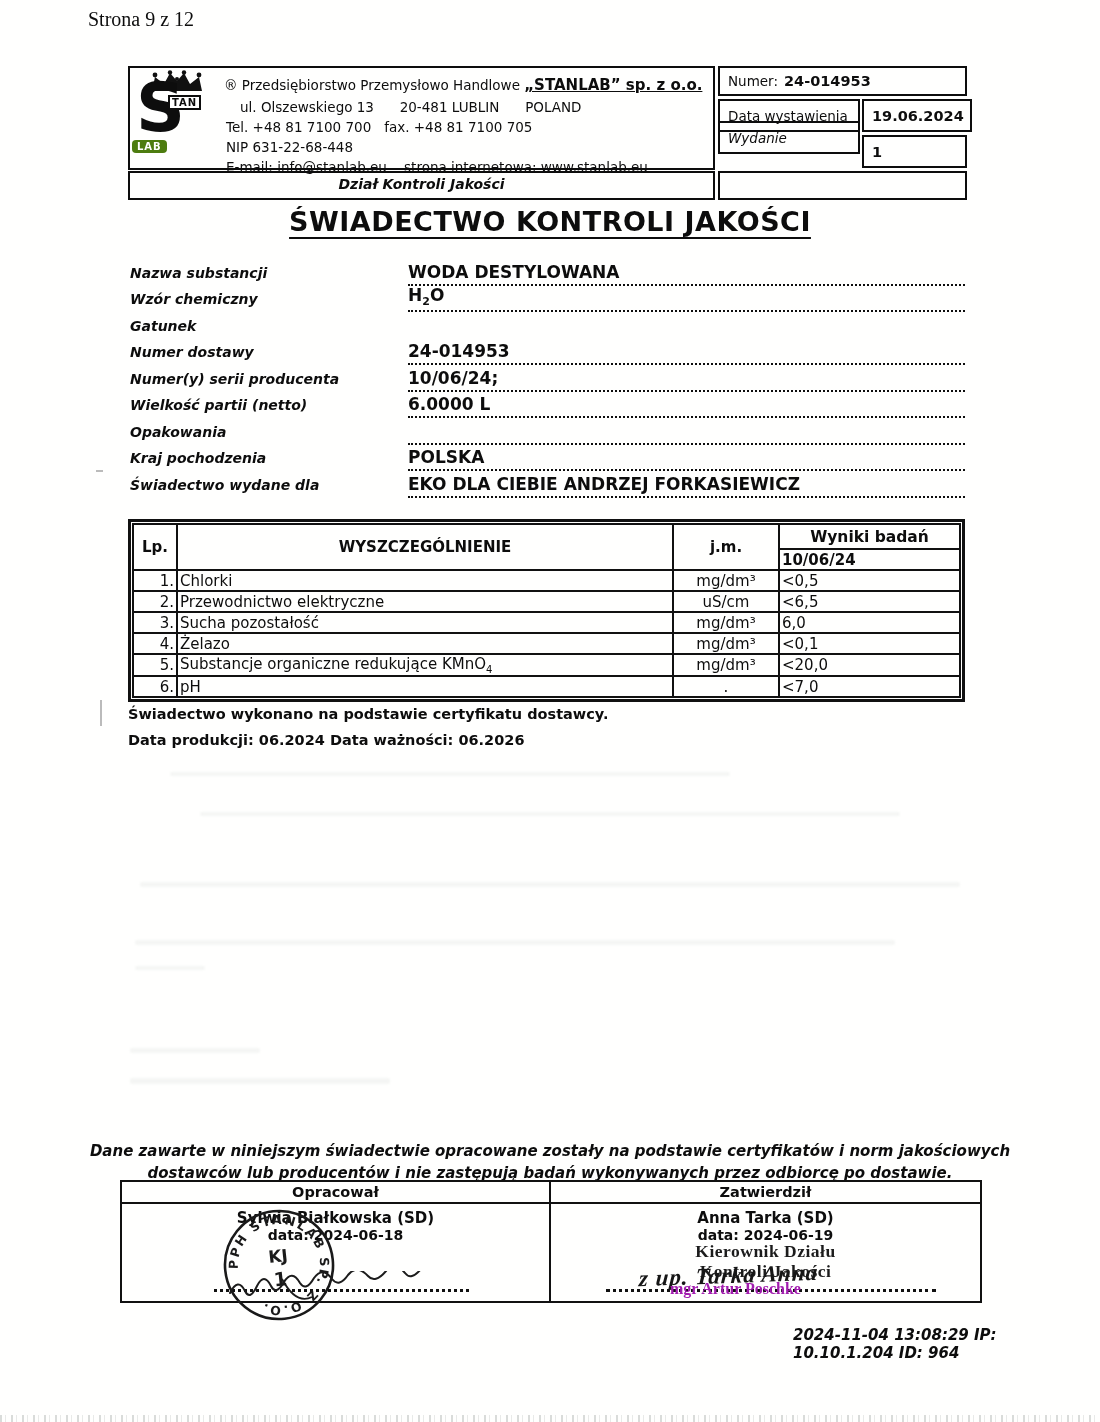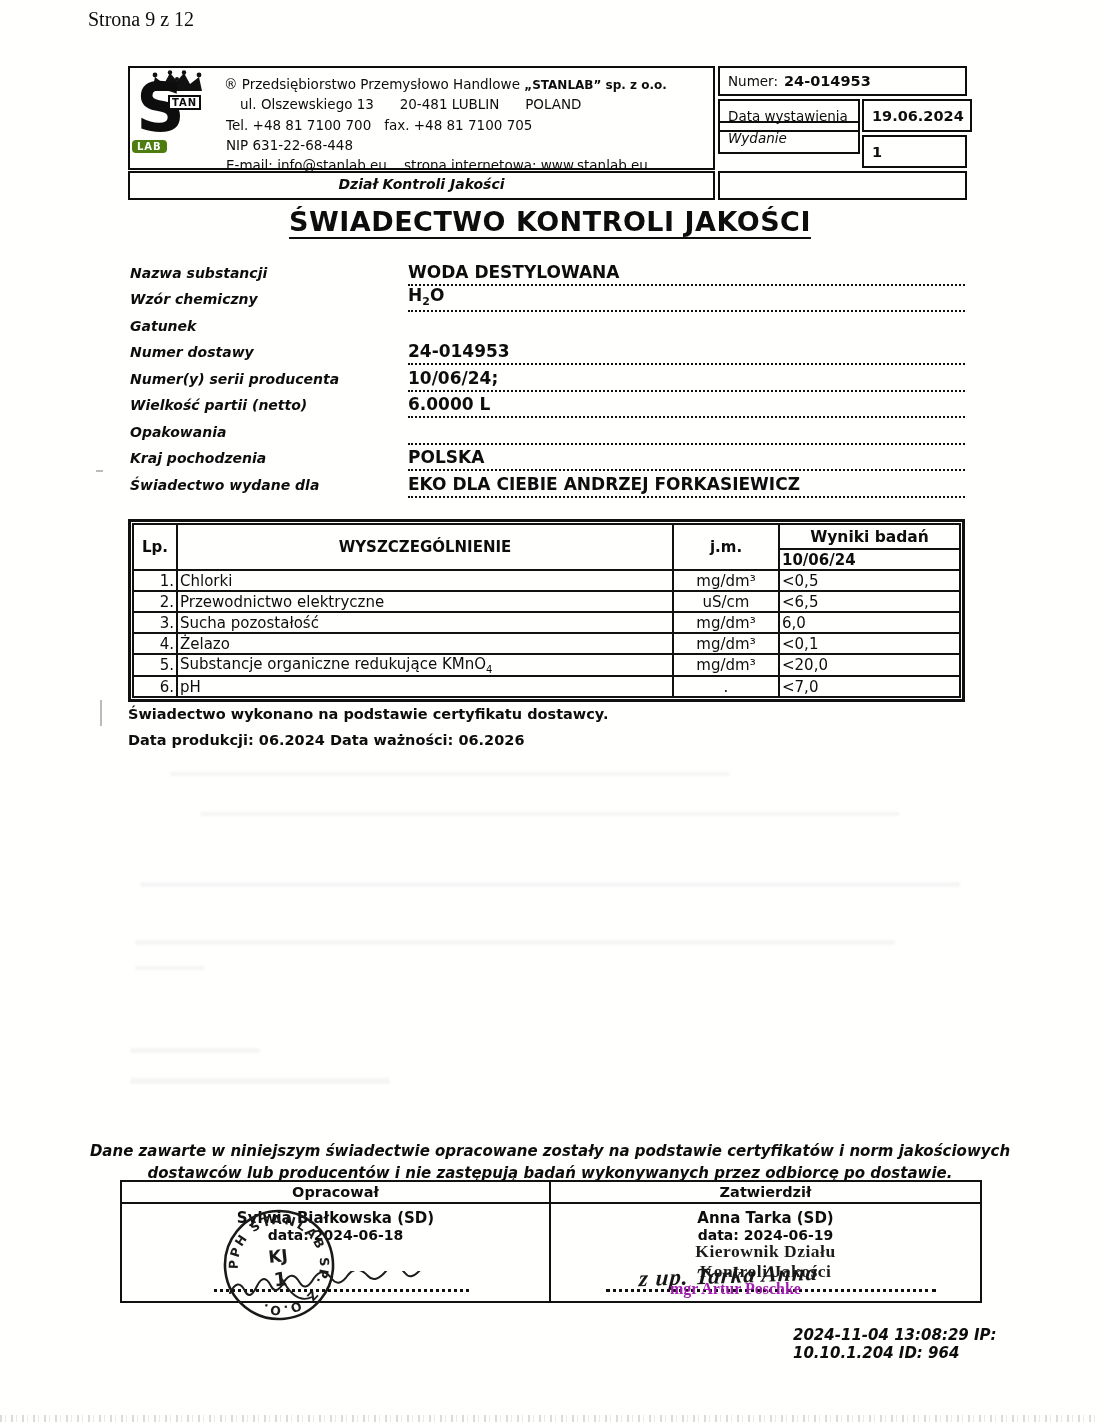--- a/index.html
+++ b/index.html
@@ -16,21 +16,21 @@
   .logo-wrap{width:86px;position:relative;flex:none;}
   .logo-s{position:absolute;left:6px;top:6px;font-size:68px;font-weight:900;line-height:1;
           font-family:"DejaVu Sans",sans-serif;letter-spacing:-2px;}
   .logo-crown{position:absolute;left:18px;top:2px;}
   .logo-tan{position:absolute;left:38px;top:27px;background:#fff;border:2px solid #0d0d0d;
             font-size:10px;font-weight:bold;padding:0 2px;letter-spacing:1px;}
   .logo-lab{position:absolute;left:2px;top:72px;background:#4d7c0f;color:#fff;border-radius:4px;
             font-size:10px;font-weight:bold;padding:1px 5px;letter-spacing:1px;}
   .co-text{padding:6px 4px 0 10px;font-size:13.5px;line-height:1.5;}
   .co-line1{margin-left:-2px;}
-  .co-line1 b{font-size:12px;}
+  .co-line1 b{font-size:15px;text-decoration:underline;}
   .co-addr{padding-left:14px;}
 
   
   .dept-bar{left:128px;top:171px;width:583px;height:25px;border:2px solid #0d0d0d;
             text-align:center;font-style:italic;font-weight:bold;font-size:14px;line-height:23px;}
   .dept-right-empty{left:718px;top:171px;width:245px;height:25px;border:2px solid #0d0d0d;}
 
   
   .rbox{border:2px solid #0d0d0d;font-size:13.5px;display:flex;align-items:center;padding-left:8px;box-sizing:border-box;}
   .num-box{left:718px;top:66px;width:249px;height:30px;}

